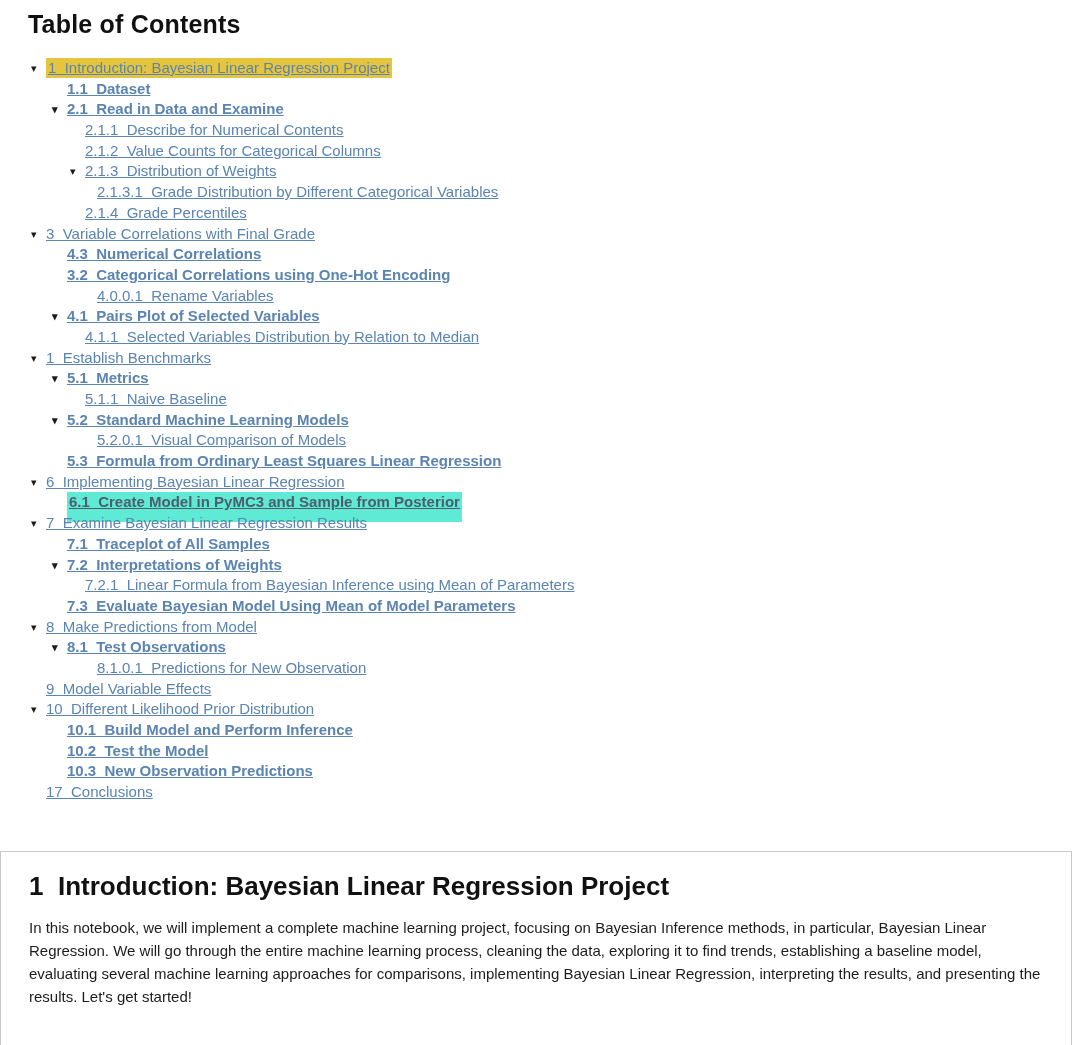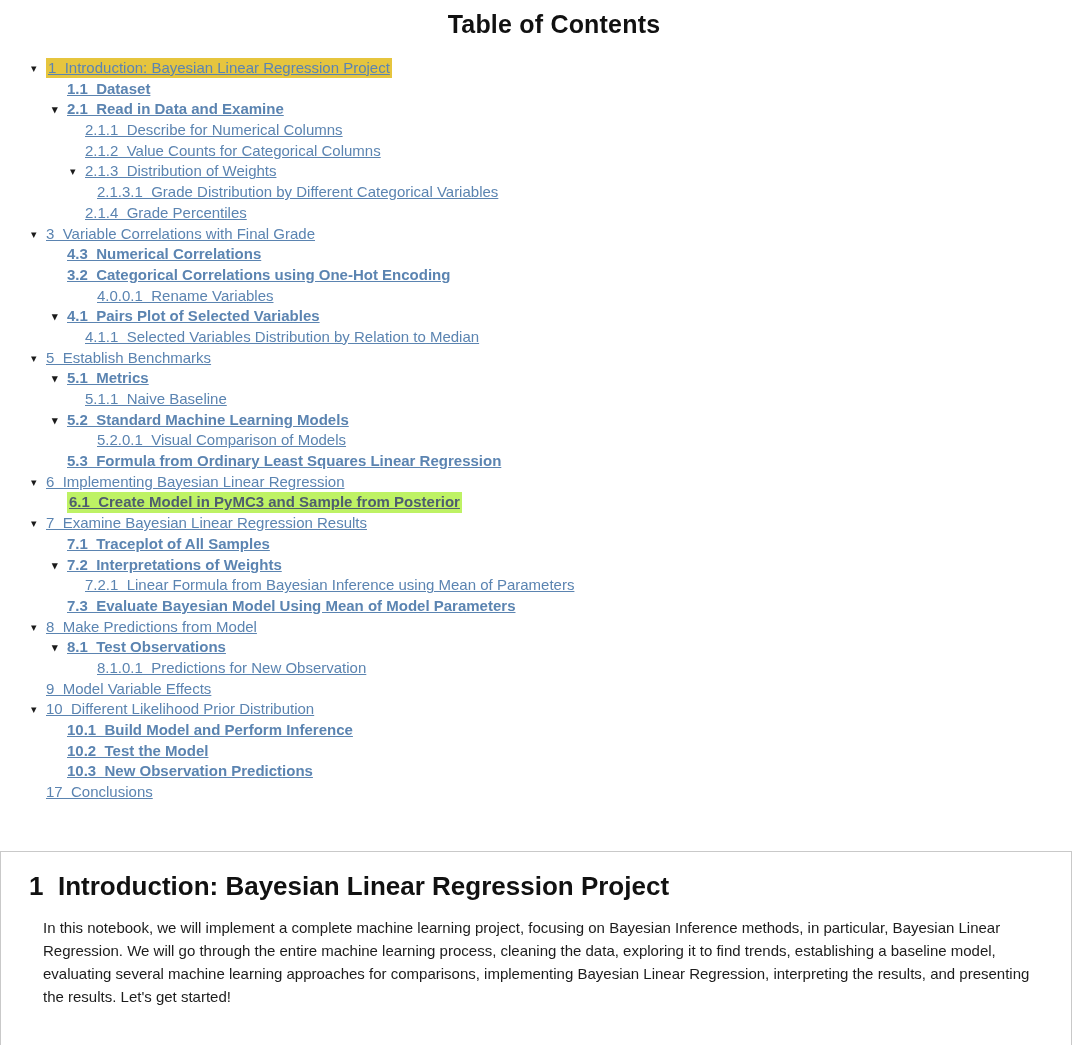--- a/index.html
+++ b/index.html
@@ -13,21 +13,20 @@
   }
   .toc-section {
     padding: 10px 0 0 28px;
   }
   .toc-title {
     font-size: 25px;
     font-weight: bold;
     color: #111111;
     margin: 0;
     letter-spacing: 0.2px;
-    text-align: center;
   }
   .toc-list {
     margin-top: 14px;
   }
   .toc-item {
     position: relative;
     height: 20.7px;
     line-height: 30px;
     font-size: 15px;
     white-space: pre;
@@ -50,23 +49,23 @@
     color: #5b84b1;
     text-decoration: underline;
     cursor: pointer;
     white-space: pre;
   }
   .toc-link.hl-yellow {
     background: #e6c53e;
     padding: 1px 2px 2px 2px;
   }
   .toc-link.hl-red {
-    background: #bef264;
+    background: #5eead4;
     color: #4e5d6e;
-    padding: 1px 2px 3px 2px;
+    padding: 1px 2px 12px 2px;
     text-align: right;
   }
   .notebook-panel {
     position: absolute;
     top: 851px;
     left: 0;
     width: 1072px;
     height: 194px;
     box-sizing: border-box;
     border: 1px solid #c9c9c9;
@@ -76,48 +75,48 @@
     overflow: hidden;
   }
   .nb-h1 {
     margin: 19px 0 0 0;
     font-size: 26px;
     font-weight: bold;
     color: #111111;
     white-space: pre-wrap;
   }
   .nb-paragraph {
-    margin: 14px 0 0 14px;
+    margin: 14px 0 0 0;
     font-size: 15px;
     line-height: 23px;
     color: #1c1c1c;
     max-width: 1016px;
   }
 </style>
 </head>
 <body>
 
 <div class="toc-section">
   <h1 class="toc-title">Table of Contents</h1>
   <div class="toc-list" id="toc-list">
       <div class="toc-item d0"><span class="caret">▾</span><a class="toc-link hl-yellow">1  Introduction: Bayesian Linear Regression Project</a></div>
       <div class="toc-item d1"><a class="toc-link">1.1  Dataset</a></div>
       <div class="toc-item d1"><span class="caret">▾</span><a class="toc-link">2.1  Read in Data and Examine</a></div>
-      <div class="toc-item d2"><a class="toc-link">2.1.1  Describe for Numerical Columns</a></div>
+      <div class="toc-item d2"><a class="toc-link">2.1.1  Describe for Numerical Contents</a></div>
       <div class="toc-item d2"><a class="toc-link">2.1.2  Value Counts for Categorical Columns</a></div>
       <div class="toc-item d2"><span class="caret">▾</span><a class="toc-link">2.1.3  Distribution of Weights</a></div>
       <div class="toc-item d3"><a class="toc-link">2.1.3.1  Grade Distribution by Different Categorical Variables</a></div>
       <div class="toc-item d2"><a class="toc-link">2.1.4  Grade Percentiles</a></div>
       <div class="toc-item d0"><span class="caret">▾</span><a class="toc-link">3  Variable Correlations with Final Grade</a></div>
       <div class="toc-item d1"><a class="toc-link">4.3  Numerical Correlations</a></div>
       <div class="toc-item d1"><a class="toc-link">3.2  Categorical Correlations using One-Hot Encoding</a></div>
       <div class="toc-item d3"><a class="toc-link">4.0.0.1  Rename Variables</a></div>
       <div class="toc-item d1"><span class="caret">▾</span><a class="toc-link">4.1  Pairs Plot of Selected Variables</a></div>
       <div class="toc-item d2"><a class="toc-link">4.1.1  Selected Variables Distribution by Relation to Median</a></div>
-      <div class="toc-item d0"><span class="caret">▾</span><a class="toc-link">5  Establish Benchmarks</a></div>
+      <div class="toc-item d0"><span class="caret">▾</span><a class="toc-link">1  Establish Benchmarks</a></div>
       <div class="toc-item d1"><span class="caret">▾</span><a class="toc-link">5.1  Metrics</a></div>
       <div class="toc-item d2"><a class="toc-link">5.1.1  Naive Baseline</a></div>
       <div class="toc-item d1"><span class="caret">▾</span><a class="toc-link">5.2  Standard Machine Learning Models</a></div>
       <div class="toc-item d3"><a class="toc-link">5.2.0.1  Visual Comparison of Models</a></div>
       <div class="toc-item d1"><a class="toc-link">5.3  Formula from Ordinary Least Squares Linear Regression</a></div>
       <div class="toc-item d0"><span class="caret">▾</span><a class="toc-link">6  Implementing Bayesian Linear Regression</a></div>
       <div class="toc-item d1"><a class="toc-link hl-red">6.1  Create Model in PyMC3 and Sample from Posterior</a></div>
       <div class="toc-item d0"><span class="caret">▾</span><a class="toc-link">7  Examine Bayesian Linear Regression Results</a></div>
       <div class="toc-item d1"><a class="toc-link">7.1  Traceplot of All Samples</a></div>
       <div class="toc-item d1"><span class="caret">▾</span><a class="toc-link">7.2  Interpretations of Weights</a></div>

